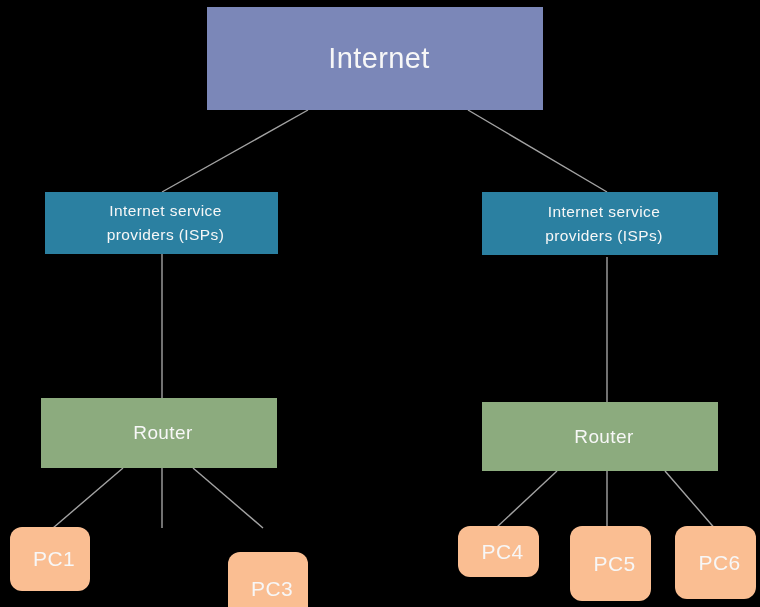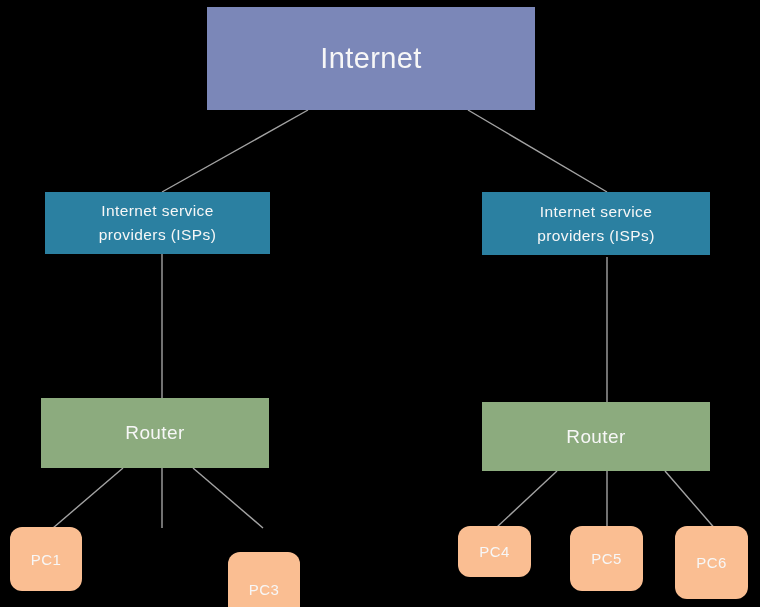--- a/index.html
+++ b/index.html
@@ -22,32 +22,33 @@
   }
   .node {
     position: absolute;
     display: flex;
     flex-direction: column;
     align-items: center;
     justify-content: center;
     color: #f7f7f7;
     text-align: center;
     letter-spacing: 0.4px;
+    padding-left: 8px;
   }
   .node-internet { left: 207px; top: 7px;  width: 328px; height: 103px; font-size: 29px; }
   .node-isp-left  { left: 45px;  top: 192px; width: 225px; height: 62px; font-size: 15.5px; line-height: 24px; }
   .node-isp-right { left: 482px; top: 192px; width: 228px; height: 63px; font-size: 15.5px; line-height: 24px; }
   .node-router-left  { left: 41px;  top: 398px; width: 228px; height: 70px; font-size: 19px; }
   .node-router-right { left: 482px; top: 402px; width: 228px; height: 69px; font-size: 19px; }
-  .node-pc { border-radius: 12px; font-size: 15px; }
+  .node-pc { border-radius: 12px; font-size: 21px; }
   .node-pc1 { left: 10px;  top: 527px; width: 72px; height: 64px; }
   .node-pc2 { left: 123px; top: 527px; width: 73px; height: 64px; }
   .node-pc3 { left: 228px; top: 552px; width: 72px; height: 74px; }
   .node-pc4 { left: 458px; top: 526px; width: 73px; height: 51px; }
-  .node-pc5 { left: 570px; top: 526px; width: 73px; height: 65px; }
+  .node-pc5 { left: 570px; top: 526px; width: 73px; height: 75px; }
   .node-pc6 { left: 675px; top: 526px; width: 73px; height: 73px; }
 </style>
 </head>
 <body>
 
 <div class="canvas">
 
   <svg class="connectors" viewBox="0 0 760 607" xmlns="http://www.w3.org/2000/svg">
     <line x1="308" y1="110" x2="162" y2="192"></line>
     <line x1="468" y1="110" x2="607" y2="192"></line>

